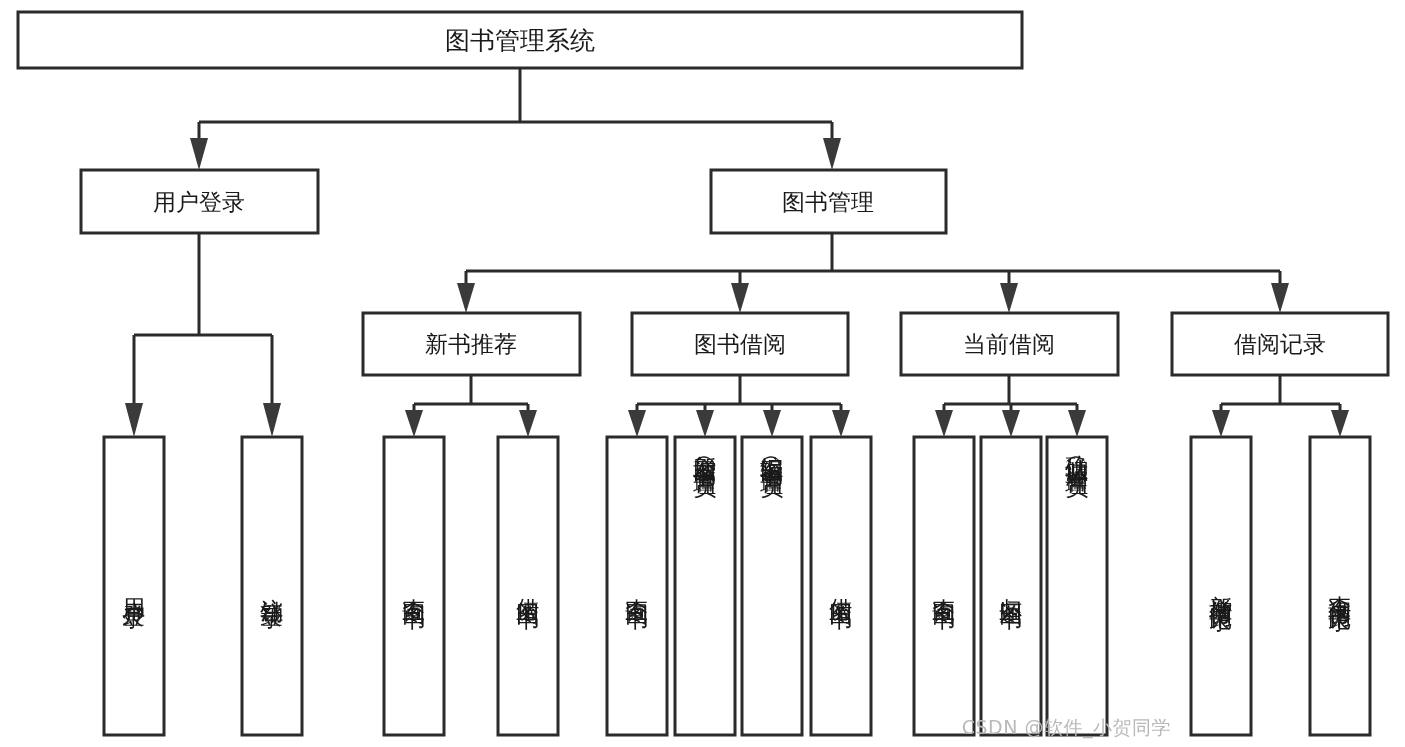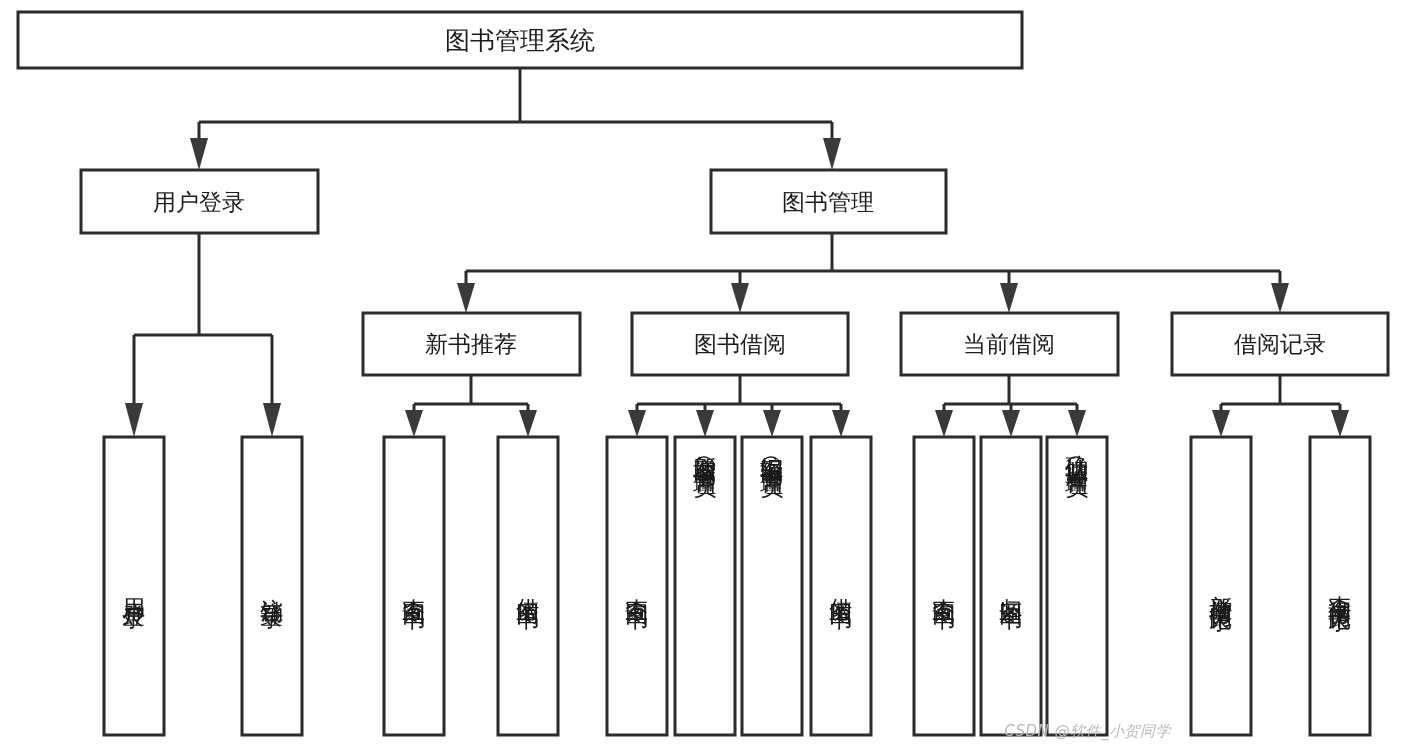--- a/index.html
+++ b/index.html
@@ -67,25 +67,24 @@
     line-height: 1.32;
     letter-spacing: 3px;
     color: #1a1a1a;
     white-space: nowrap;
   }
   .watermark {
     position: absolute;
     right: 10px;
     bottom: 6px;
     font-family: "DejaVu Sans", "Liberation Sans", sans-serif;
-    font-size: 15px;
+    font-size: 19px;
     color: #b9b9b9;
     letter-spacing: 0.5px;
     white-space: nowrap;
-    font-style: italic;
   }
 </style>
 </head>
 <body>
 
 <div id="diagram-root">
 
   <svg class="diagram" viewBox="0 0 1405 747">
 
     <g>

